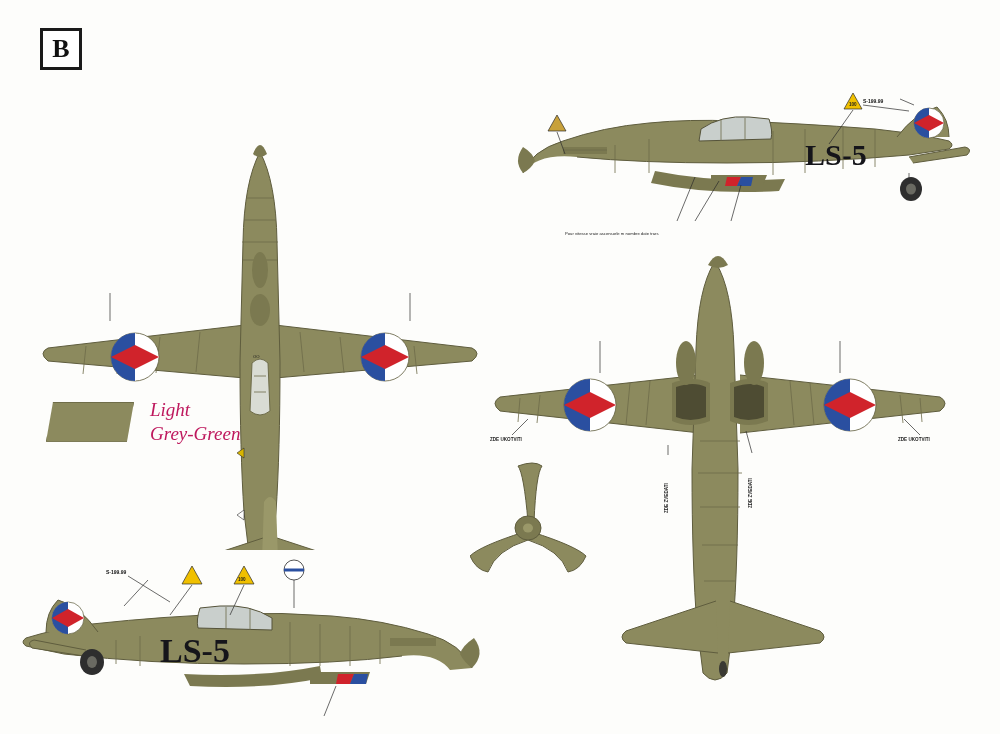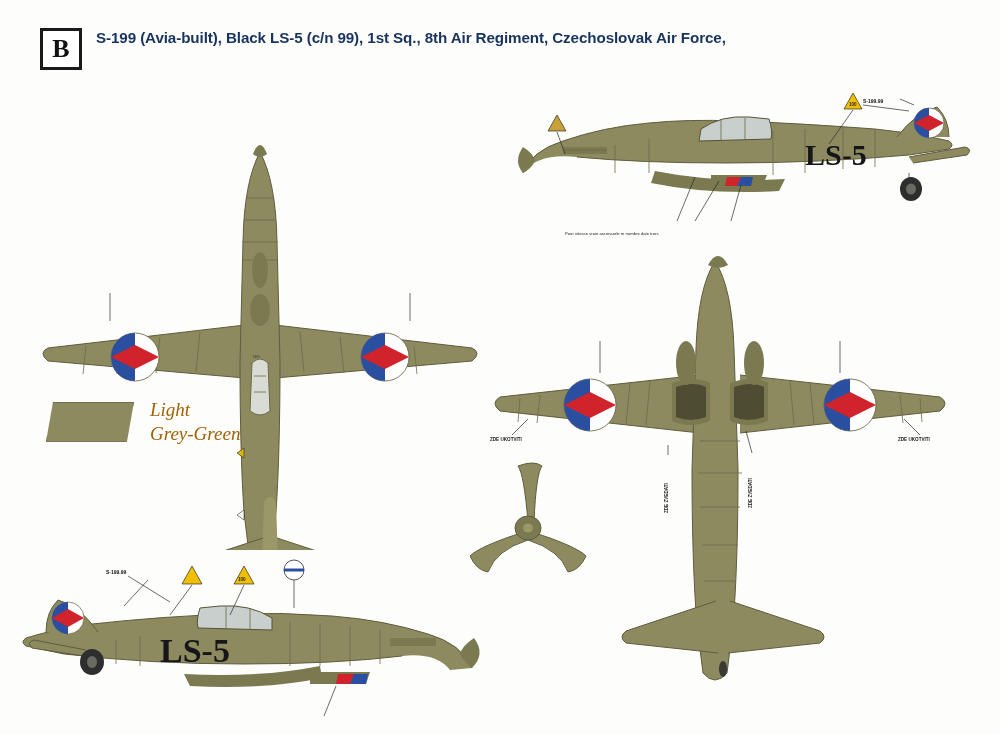--- a/index.html
+++ b/index.html
@@ -32,21 +32,21 @@
   .legend{
     position:absolute;left:46px;top:398px;display:flex;align-items:center;gap:16px;
   }
   .swatch{
     width:86px;height:38px;background:#8c8a5e;
     clip-path:polygon(8% 0,100% 0,92% 100%,0% 100%);
     border:1px solid #6f6d49;
   }
   .legend-label{
     font-family:"Liberation Serif", serif;
-    font-style:italic;font-size:19px;color:#a16207;line-height:1.25;
+    font-style:italic;font-size:19px;color:#be185d;line-height:1.25;
   }
   
   .olive{fill:#8c8a5e;}
   .olive-d{fill:#7b7950;}
   .olive-l{fill:#9a9869;}
   .ln{stroke:#5f5d3e;stroke-width:1;fill:none;}
   .thin{stroke:#6d6b49;stroke-width:0.8;fill:none;}
   .lead{stroke:#2b2b2b;stroke-width:0.7;fill:none;}
   .tinytxt{font-size:4.2px;fill:#1b1b1b;font-family:"Liberation Sans",sans-serif;}
   .tinytxt-b{font-size:4.6px;fill:#1b1b1b;font-weight:bold;font-family:"Liberation Sans",sans-serif;}
@@ -61,21 +61,20 @@
 </head>
 <body>
 
 <div class="page">
 
   <div class="header">
     <div class="variant-box">
       <span>B</span>
     </div>
     <div class="caption">
-      <div>S-199 (Avia-built), Black LS-5 (c/n 99), 1st Sq., 8th Air Regiment, Czechoslovak Air Force,</div>
     </div>
   </div>
 
   <div class="legend">
     <div class="swatch"></div>
     <div class="legend-label">
       <div>Light</div>
       <div>Grey-Green</div>
     </div>
   </div>

